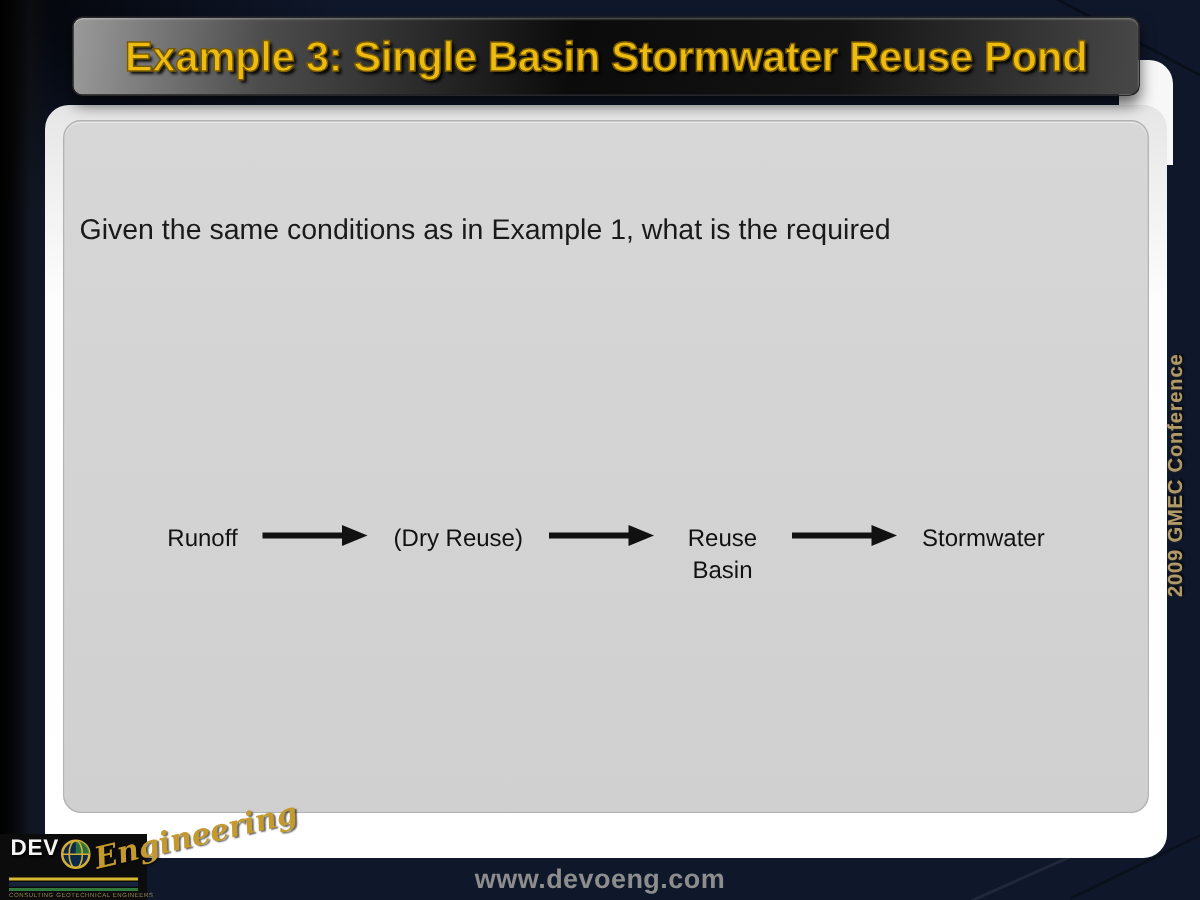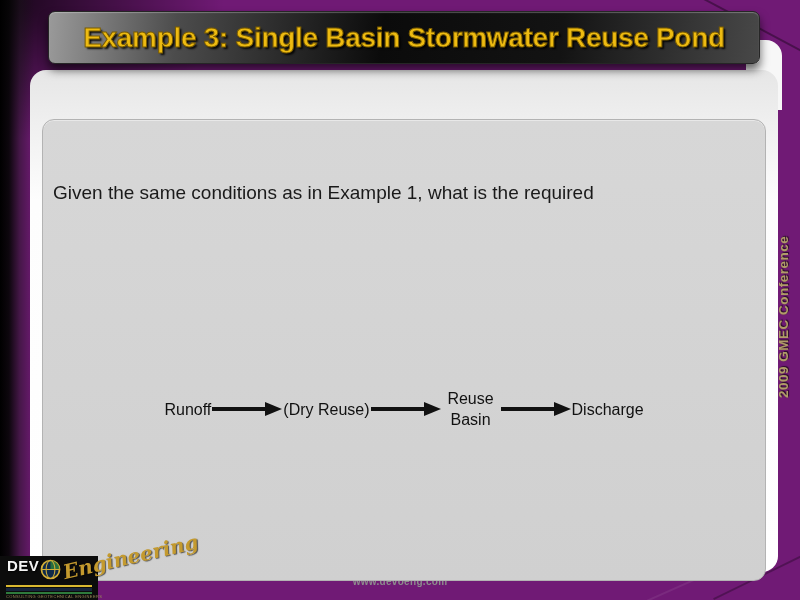--- a/index.html
+++ b/index.html
@@ -1,67 +1,67 @@
 <!DOCTYPE html>
 <html><head>
 <meta charset="utf-8">
 <style>
   html,body{margin:0;padding:0;background:#2b2b2b;}
   .slide{position:relative;width:800px;height:600px;overflow:hidden;
-         background:#701a75;font-family:"Liberation Sans",sans-serif;}
+         background:#0f172a;font-family:"Liberation Sans",sans-serif;}
 
   
   .bg-topleft{position:absolute;left:0;top:0;width:340px;height:220px;z-index:0;
     background:radial-gradient(ellipse 320px 200px at 0% 0%, rgba(0,0,0,.8), rgba(0,0,0,0) 70%);}
   .bg-leftband{position:absolute;left:0;top:0;width:34px;height:600px;z-index:2;
     background:linear-gradient(to right,#000 0,rgba(5,5,5,.92) 9px,rgba(20,20,20,.45) 20px,rgba(0,0,0,0) 34px);}
   .diag{position:absolute;height:2px;z-index:1;}
   .diag-tr{width:150px;right:-24px;top:22px;transform:rotate(28deg);background:rgba(0,0,0,.35);}
   .diag-br1{width:130px;right:48px;bottom:16px;transform:rotate(-24deg);background:rgba(255,255,255,.07);}
   .diag-br2{width:110px;right:-18px;bottom:24px;transform:rotate(-26deg);background:rgba(0,0,0,.28);}
 
   
   .frame{position:absolute;left:30px;top:70px;width:748px;height:502px;z-index:3;
     border-radius:16px;background:linear-gradient(180deg,#e6e6e6,#fdfdfd 26%,#ffffff);}
   .frame-corner{position:absolute;left:746px;top:40px;width:36px;height:70px;z-index:3;
     background:#f7f7f7;border-radius:0 16px 0 0;}
 
   
   .panel{position:absolute;left:42px;top:80px;width:722px;height:460px;z-index:5;
     background:linear-gradient(180deg,#d7d7d7,#d0d0d0);border:1px solid #b3b3b3;
-    border-radius:12px;box-shadow:inset 0 1px 0 #e8e8e8;margin-top:39px;}
+    border-radius:12px;box-shadow:inset 0 1px 0 #e8e8e8;}
 
   
   .title-bar{position:absolute;left:48px;top:11px;width:710px;height:51px;z-index:8;
     border-radius:7px;border:1px solid #262626;display:flex;align-items:center;justify-content:center;
     background:linear-gradient(95deg,#9a9a9a 0%,#4c4c4c 18%,#0b0b0b 47%,#131313 72%,#484848 100%);
     box-shadow:inset 0 1px 1px rgba(255,255,255,.28), 0 6px 10px rgba(0,0,0,.6);}
   .title-text{font-size:28px;font-weight:bold;white-space:nowrap;letter-spacing:-.3px;
     color:#eebb11;-webkit-text-stroke:1px #7a5c00;
     text-shadow:2px 2px 2px rgba(0,0,0,.9);}
 
   
   .body-text{position:absolute;left:10px;top:58px;color:#1a1a1a;font-size:19px;line-height:29px;}
 
   
-  .flow{position:absolute;left:0;top:268px;width:722px;display:flex;align-items:center;
-        justify-content:center;color:#111;}
+  .flow{position:absolute;left:0;top:268px;width:722px;display:flex;
+        justify-content:center;gap:16px;color:#111;}
   .flow-node{font-size:16px;text-align:center;line-height:21px;}
   .flow-node.wrap{width:58px;}
   .flow-arrow{flex:0 0 auto;display:block;}
 
   
   .side-label{position:absolute;left:776px;top:214px;height:205px;width:22px;z-index:4;
     writing-mode:vertical-rl;transform:rotate(180deg);text-align:center;
     font-size:13.5px;font-weight:bold;letter-spacing:.5px;color:#b09a6a;
     text-shadow:1px 1px 1px rgba(0,0,0,.65), 0 0 1px #6b5c38;}
 
   
   .footer-url{position:absolute;left:0;right:0;top:576px;z-index:4;text-align:center;
-    font-size:10px;font-weight:bold;color:#8d8d8d;letter-spacing:.3px;}
+    font-size:18px;font-weight:bold;color:#8d8d8d;letter-spacing:.3px;}
 
   
   .logo-plate{position:absolute;left:0;top:556px;width:98px;height:44px;z-index:6;background:#0c0c0c;}
   .logo-brand{position:absolute;left:7px;top:1px;display:flex;
     font-size:15px;font-weight:bold;color:#f4f4f4;letter-spacing:.5px;
     text-shadow:1px 1px 2px #000;}
   .logo-globe{margin-left:1px;margin-top:2px;}
   .logo-stripes{position:absolute;left:6px;top:29px;width:86px;}
   .stripe{height:2px;margin-bottom:1px;}
   .stripe.gold{background:#d8b830;}
@@ -105,21 +105,21 @@
       <span class="flow-node">(Dry Reuse)</span>
       <svg class="flow-arrow" width="72" height="16" viewBox="0 0 72 16">
         <line x1="1" y1="8" x2="55" y2="8" stroke="#111" stroke-width="4"></line>
         <polygon points="54,1 71,8 54,15" fill="#111"></polygon>
       </svg>
       <span class="flow-node wrap">Reuse Basin</span>
       <svg class="flow-arrow" width="72" height="16" viewBox="0 0 72 16">
         <line x1="1" y1="8" x2="55" y2="8" stroke="#111" stroke-width="4"></line>
         <polygon points="54,1 71,8 54,15" fill="#111"></polygon>
       </svg>
-      <span class="flow-node">Discharge</span>
+      <span class="flow-node">Stormwater</span>
     </div>
   </div>
 
   <div class="side-label">2009 GMEC Conference</div>
 
   <div class="bg-leftband"></div>
 
   <div class="logo-plate">
     <div class="logo-brand">
       <span>DEV</span>

